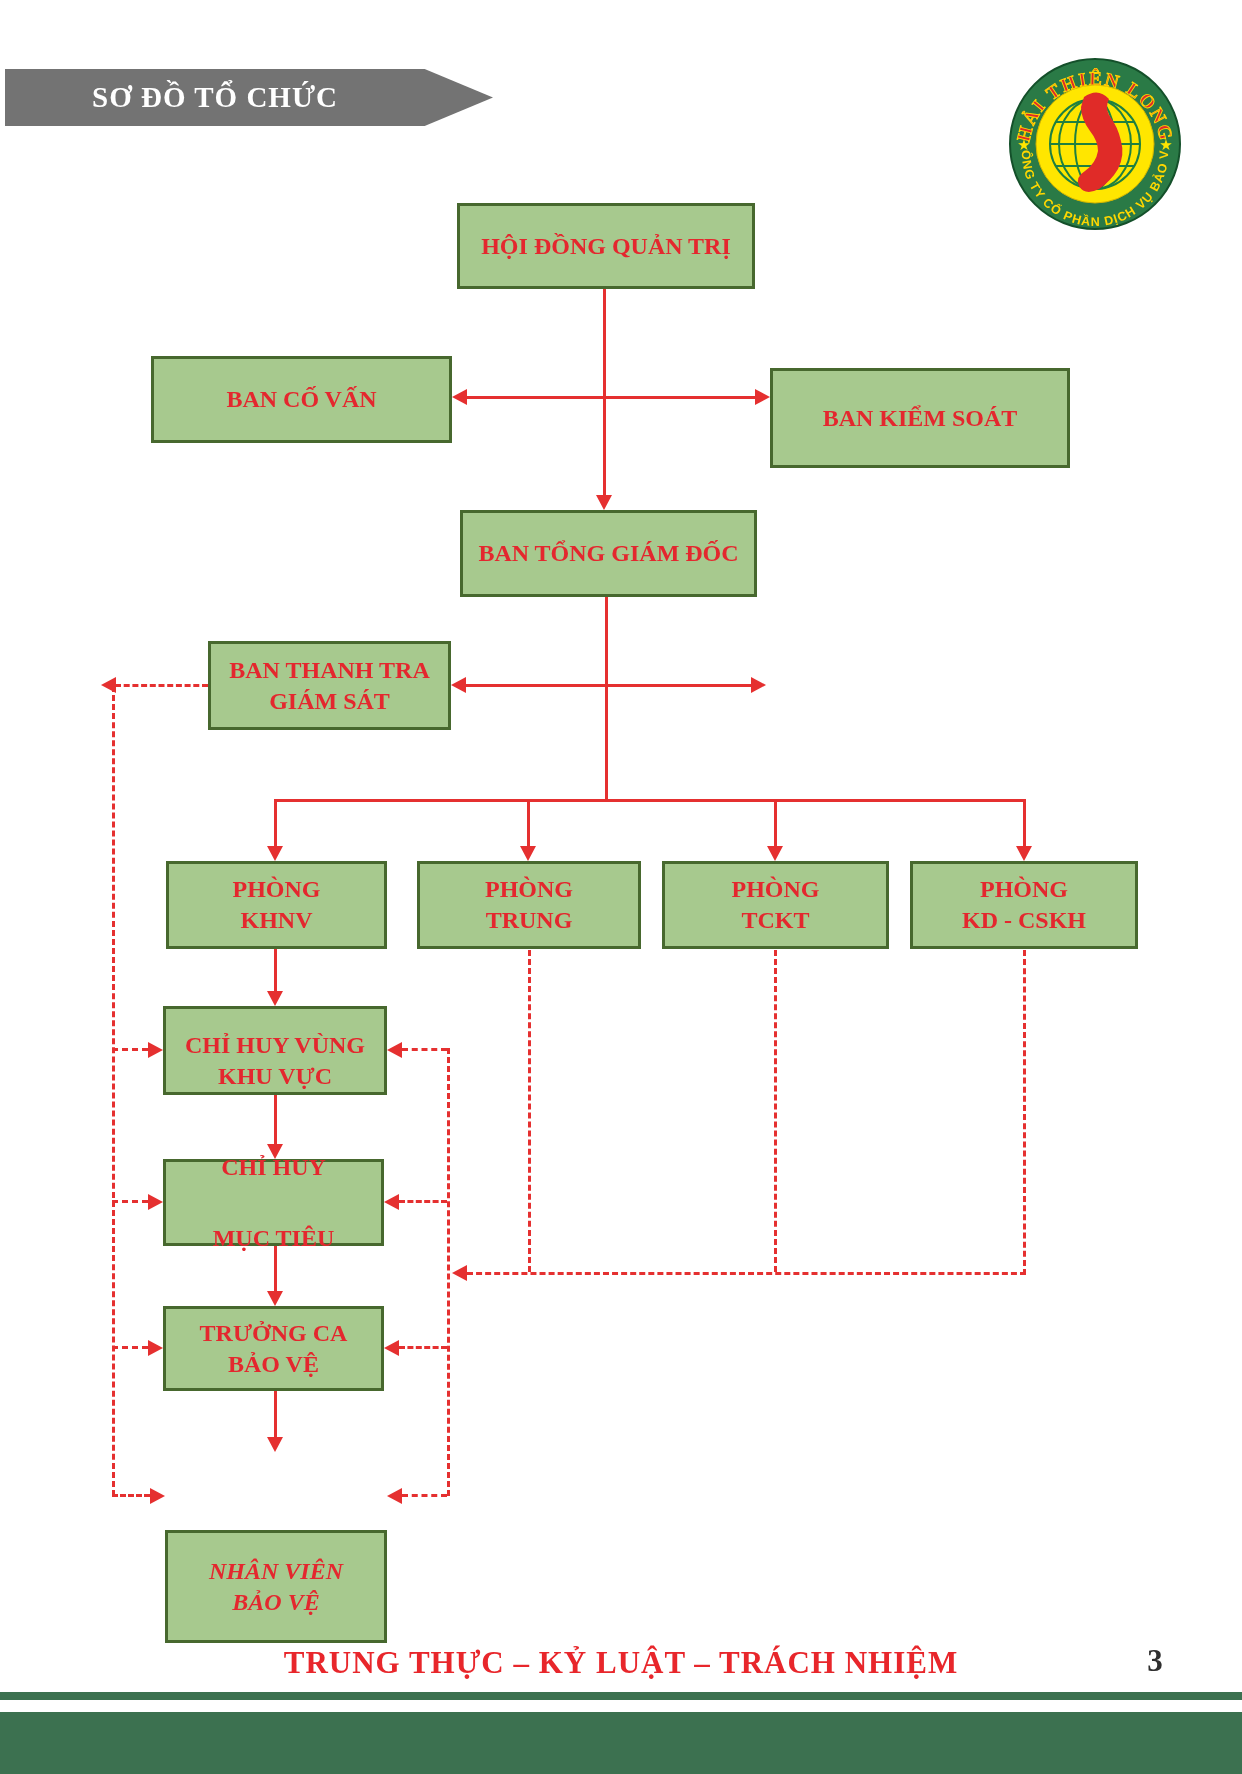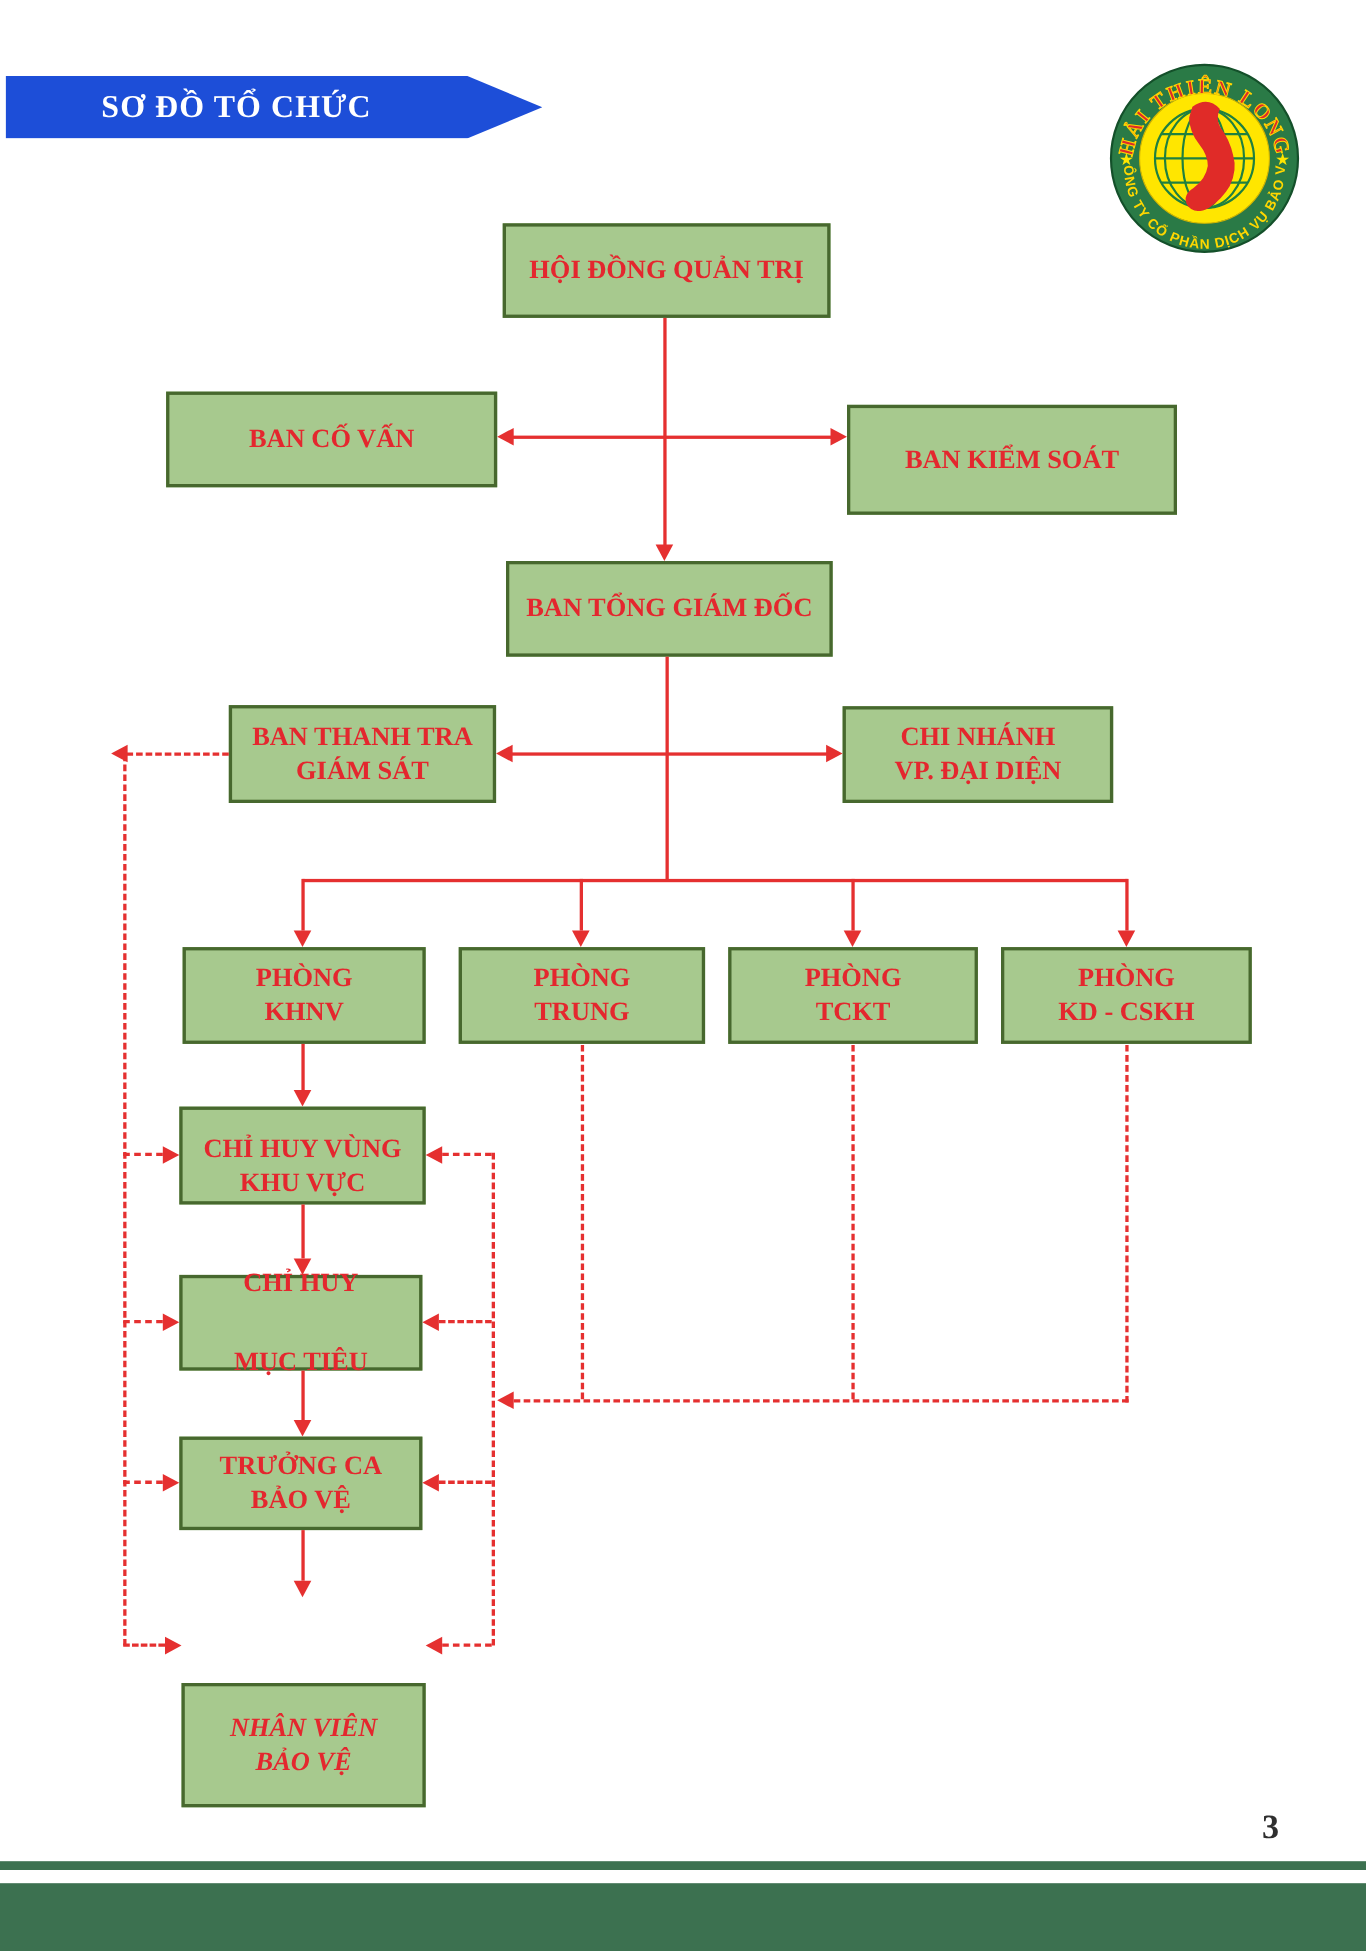--- a/index.html
+++ b/index.html
@@ -1,20 +1,20 @@
 <!DOCTYPE html>
 <html><head>
 <meta charset="utf-8">
 <style>
   html,body{margin:0;padding:0;background:#ffffff;}
   #page{position:relative;width:1242px;height:1774px;background:#ffffff;overflow:hidden;
         font-family:"Liberation Serif",serif;}
 
   
-  .banner{position:absolute;left:5px;top:69px;width:488px;height:57px;background:#1d4ed8;
+  .banner{position:absolute;left:5px;top:69px;width:488px;height:57px;background:#737373;
           clip-path:polygon(0 0,86% 0,100% 50%,86% 100%,0 100%);
           display:flex;align-items:center;}
   .banner-title{width:420px;text-align:center;color:#ffffff;font-weight:bold;font-size:29px;
                 letter-spacing:1px;}
 
   
   .logo{position:absolute;left:1008px;top:57px;width:174px;height:174px;}
 
   
   .box{position:absolute;background:#a7c98e;border:3px solid #47682e;box-sizing:border-box;
@@ -99,24 +99,20 @@
     <span></span>
   </div>
   <div class="box n-btgd">
     <span>BAN TỔNG GIÁM ĐỐC</span>
     <span></span>
   </div>
   <div class="box n-bttgs">
     <span>BAN THANH TRA</span>
     <span>GIÁM SÁT</span>
   </div>
-  <div class="box n-cnvp">
-    <span>CHI NHÁNH</span>
-    <span>VP. ĐẠI DIỆN</span>
-  </div>
   <div class="box n-khnv">
     <span>PHÒNG</span>
     <span>KHNV</span>
   </div>
   <div class="box n-hcns">
     <span>PHÒNG</span>
     <span>TRUNG</span>
   </div>
   <div class="box n-tckt">
     <span>PHÒNG</span>
@@ -201,17 +197,18 @@
     <div class="dh" style="left:402px;top:1494px;width:45px;"></div>
     <div class="ar ar-l" style="left:387px;top:1488px;"></div>
 
     <div class="dv" style="left:528px;top:950px;height:322px;"></div>
     <div class="dv" style="left:774px;top:950px;height:322px;"></div>
     <div class="dv" style="left:1023px;top:950px;height:325px;"></div>
     <div class="dh" style="left:467px;top:1272px;width:559px;"></div>
     <div class="ar ar-l" style="left:452px;top:1265px;"></div>
   </div>
 
+  <div class="motto">TRUNG THỰC – KỶ LUẬT – TRÁCH NHIỆM</div>
   <div class="pagenum">3</div>
   <div class="band-thin"></div>
   <div class="band-thick"></div>
 
 </div>
 
 </body></html>

